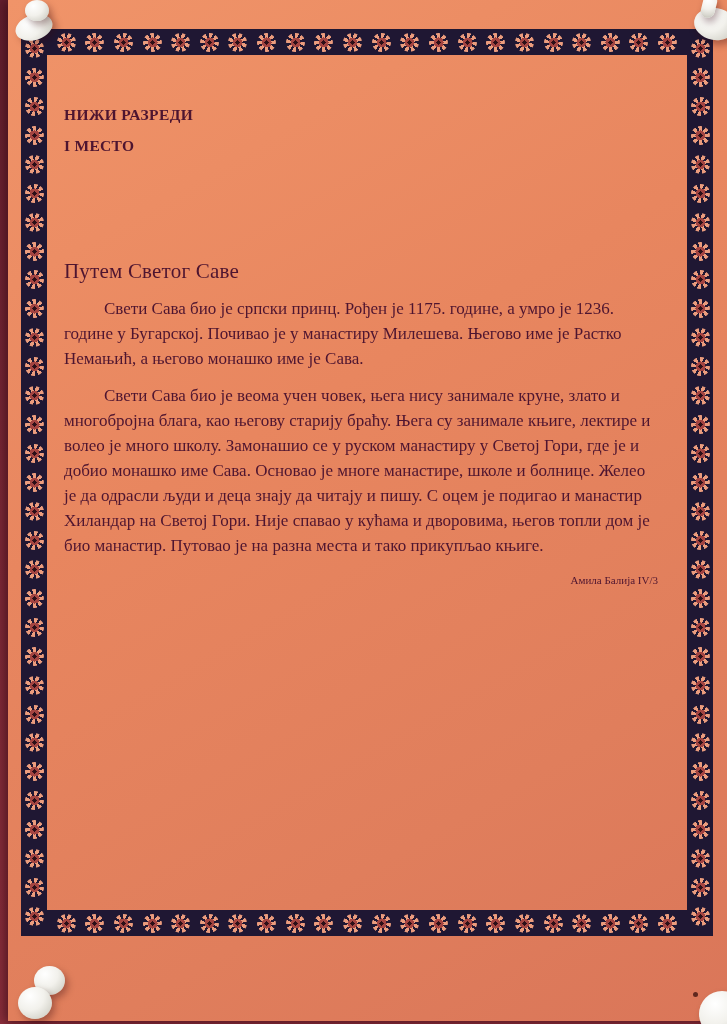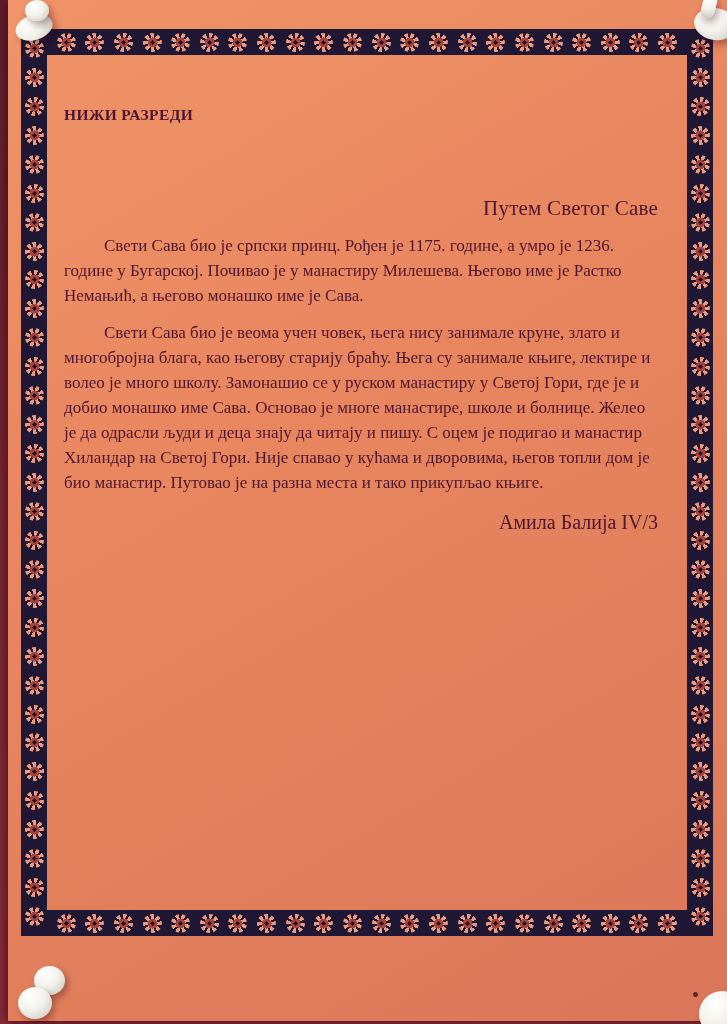--- a/index.html
+++ b/index.html
@@ -37,28 +37,28 @@
     position:absolute;left:56px;right:69px;top:106px;
     color:var(--text,#4e1530);
   }
   .category{
     text-align:left;font-size:15.5px;font-weight:bold;letter-spacing:.4px;margin:0;
   }
   .award{
     font-size:15.5px;font-weight:bold;letter-spacing:.3px;margin:13px 0 0 0;text-align:left;
   }
   .essay-title{
-    text-align:right;font-size:21px;font-weight:normal;margin:72px 0 0 0;letter-spacing:.2px;
+    text-align:left;font-size:21px;font-weight:normal;margin:104px 0 0 0;letter-spacing:.2px;
   }
   .essay-body{margin-top:10px;}
   .para{
     font-size:17px;line-height:25px;margin:12px 0 0 0;text-indent:40px;text-align:left;
   }
   .signature{
-    font-size:20px;text-align:right;margin:16px 0 0 0;
+    font-size:11px;text-align:right;margin:16px 0 0 0;
   }
   
   .pin{position:absolute;}
   .pin span{
     position:absolute;display:block;
     background:radial-gradient(circle at 35% 28%, #ffffff 0%, #f2f1ec 45%, #d9d8d0 75%, #bdbcb2 100%);
     box-shadow:3px 4px 7px rgba(55,10,15,.35);
   }
   .pin-tl{left:13px;top:0;width:46px;height:52px;}
   .pin-tl .ball{left:12px;top:0;width:24px;height:21px;border-radius:50%;}
@@ -193,20 +193,21 @@
         <span class="flower"></span>
         <span class="flower"></span>
         <span class="flower"></span>
         <span class="flower"></span>
         <span class="flower"></span>
       </div>
   </div>
 
   <div class="content">
     <p class="category">НИЖИ РАЗРЕДИ</p>
+    <p class="award">I МЕСТО</p>
     <h1 class="essay-title">Путем Светог Саве</h1>
     <div class="essay-body">
         <p class="para">Свети Сава био је српски принц. Рођен је 1175. године, а умро је 1236. године у Бугарској. Почивао је у манастиру Милешева. Његово име је Растко Немањић, а његово монашко име је Сава.</p>
         <p class="para">Свети Сава био је веома учен човек, њега нису занимале круне, злато и многобројна блага, као његову старију браћу. Њега су занимале књиге, лектире и волео је много школу. Замонашио се у руском манастиру у Светој Гори, где је и добио монашко име Сава. Основао је многе манастире, школе и болнице. Желео је да одрасли људи и деца знају да читају и пишу. С оцем је подигао и манастир Хиландар на Светој Гори. Није спавао у кућама и дворовима, његов топли дом је био манастир. Путовао је на разна места и тако прикупљао књиге.</p>
       </div>
     <p class="signature">Амила Балија IV/3</p>
   </div>
 
 </div>
 

